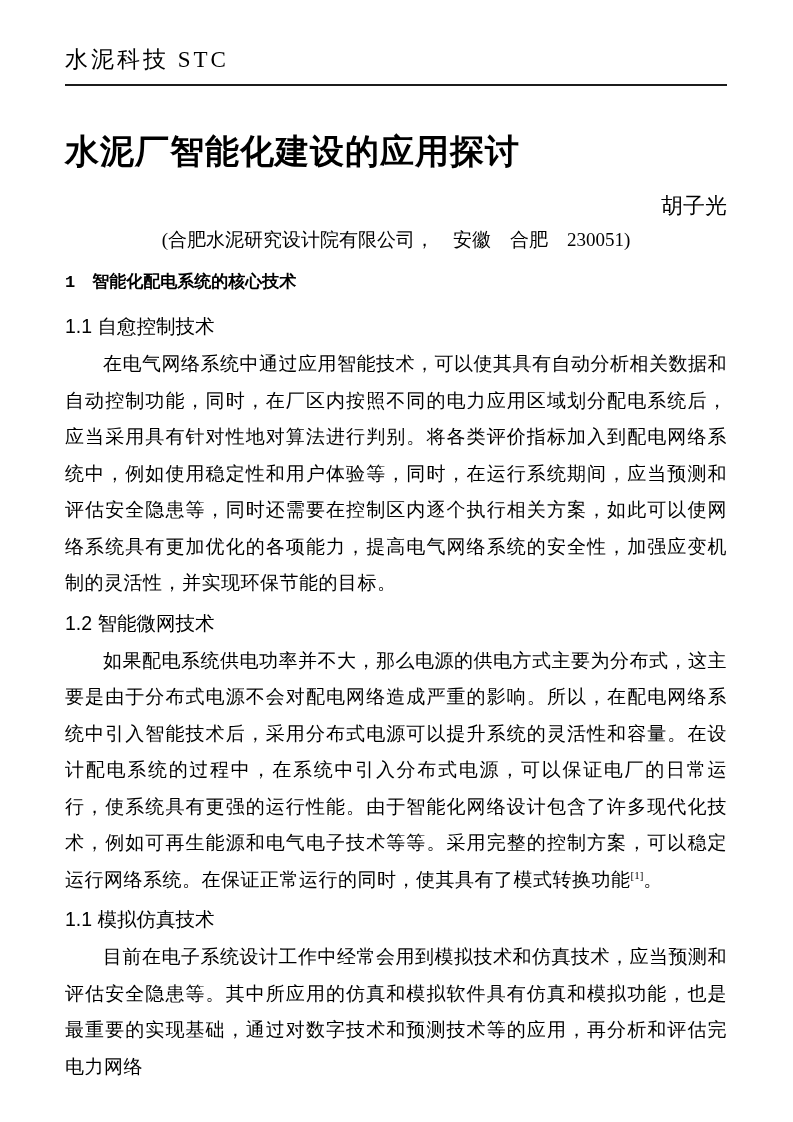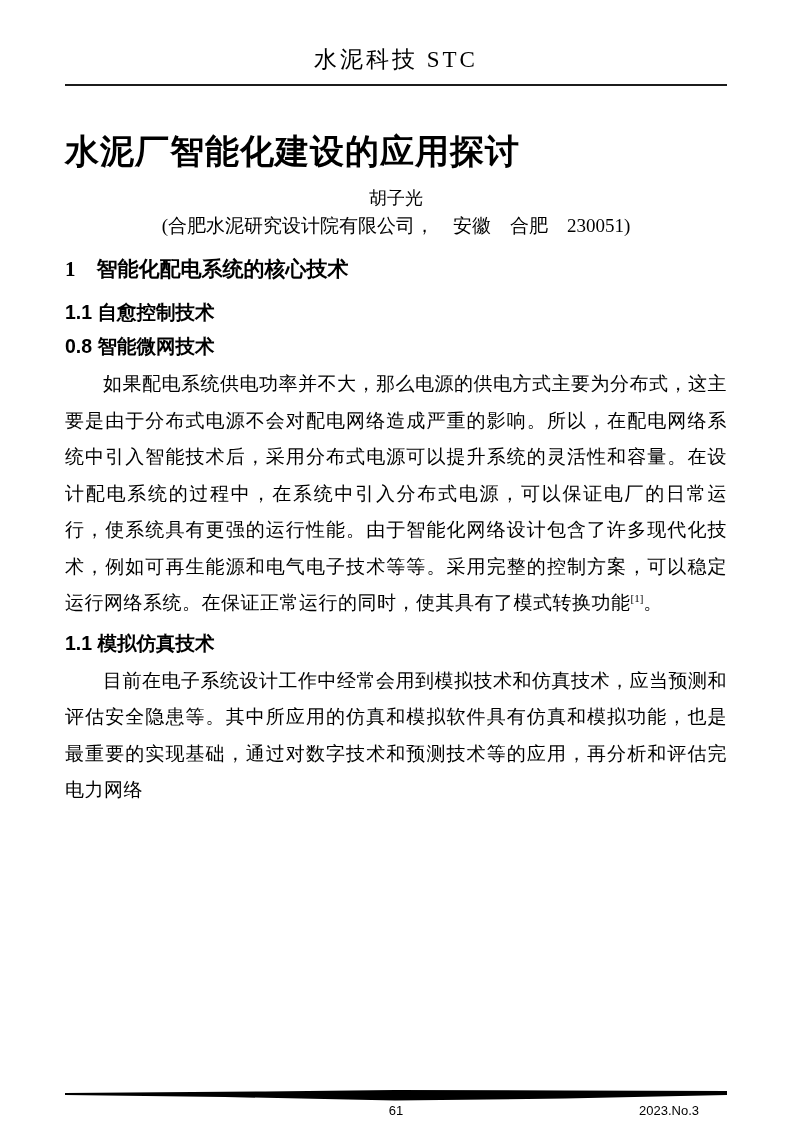--- a/index.html
+++ b/index.html
@@ -11,65 +11,65 @@
     overflow: hidden;
   }
   .page {
     position: relative;
     width: 793px; height: 1122px;
     padding: 0 66px 0 65px;
     box-sizing: border-box;
   }
   .journal-title {
     margin-top: 44px;
-    text-align: center;
+    text-align: left;
     font-size: 23px;
     line-height: 32px;
     letter-spacing: 3px;
     font-family: "Liberation Serif", "DejaVu Serif", serif;
   }
   .header-rule {
     margin-top: 8px;
     height: 2px;
     background: #1c1c1c;
   }
   .article-title {
     margin: 42px 0 0 0;
     text-align: left;
     font-size: 34px;
     line-height: 46px;
     font-weight: bold;
     font-family: "Liberation Sans", "DejaVu Sans", sans-serif;
     letter-spacing: 1px;
   }
   .author {
-    margin-top: 12px;
-    text-align: center;
-    font-size: 18px;
+    margin-top: 20px;
+    text-align: right;
+    font-size: 22px;
     line-height: 24px;
   }
   .affiliation {
-    margin-top: 3px;
+    margin-top: 9px;
     text-align: center;
     font-size: 19px;
     line-height: 26px;
   }
   .sec-h1 {
     margin: 16px 0 16px 0;
-    font-size: 21px;
+    font-size: 17px;
     line-height: 28px;
     font-weight: bold;
-    font-family: Liberation Serif, serif;
+    font-family: Liberation Mono, monospace;
     white-space: pre-wrap;
   }
   .sec-h2 {
     margin: 8px 0 0 0;
     font-size: 19.5px;
     line-height: 26px;
-    font-weight: bold;
+    font-weight: normal;
     font-family: "Liberation Sans", "DejaVu Sans", sans-serif;
     white-space: pre-wrap;
   }
   .body-par {
     margin: 7px 0 0 0;
     font-size: 19px;
     line-height: 36.5px;
     text-align: justify;
     text-indent: 2em;
     letter-spacing: 0.5px;
@@ -117,32 +117,24 @@
   <h1 class="article-title">水泥厂智能化建设的应用探讨</h1>
 
   <div class="author">胡子光</div>
 
   <div class="affiliation">(合肥水泥研究设计院有限公司，　安徽　合肥　230051)</div>
 
   <h2 class="sec-h1">1　智能化配电系统的核心技术</h2>
 
   <h3 class="sec-h2">1.1 自愈控制技术</h3>
 
+  <p class="body-par">在电气网络系统中通过应用智能技术，可以使其具有自动分析相关数据和自动控制功能，同时，在厂区内按照不同的电力应用区域划分配电系统后，应当采用具有针对性地对算法进行判别。将各类评价指标加入到配电网络系统中，例如使用稳定性和用户体验等，同时，在运行系统期间，应当预测和评估安全隐患等，同时还需要在控制区内逐个执行相关方案，如此可以使网络系统具有更加优化的各项能力，提高电气网络系统的安全性，加强应变机制的灵活性，并实现环保节能的目标。</p>
 
-  <h3 class="sec-h2">0.8 智能微网技术</h3>
+  <h3 class="sec-h2">1.2 智能微网技术</h3>
 
   <p class="body-par"><span>如果配电系统供电功率并不大，那么电源的供电方式主要为分布式，这主要是由于分布式电源不会对配电网络造成严重的影响。所以，在配电网络系统中引入智能技术后，采用分布式电源可以提升系统的灵活性和容量。在设计配电系统的过程中，在系统中引入分布式电源，可以保证电厂的日常运行，使系统具有更强的运行性能。由于智能化网络设计包含了许多现代化技术，例如可再生能源和电气电子技术等等。采用完整的控制方案，可以稳定运行网络系统。在保证正常运行的同时，使其具有了模式转换功能</span><sup class="ref-sup">[1]</sup><span>。</span></p>
 
   <h3 class="sec-h2">1.1 模拟仿真技术</h3>
 
   <p class="body-par">目前在电子系统设计工作中经常会用到模拟技术和仿真技术，应当预测和评估安全隐患等。其中所应用的仿真和模拟软件具有仿真和模拟功能，也是最重要的实现基础，通过对数字技术和预测技术等的应用，再分析和评估完电力网络</p>
 
-  <footer class="page-footer">
-    <svg class="footer-rule-svg" viewBox="0 0 662 12" preserveAspectRatio="none" xmlns="http://www.w3.org/2000/svg">
-      <polygon points="0,3 200,1.5 330,0 500,0.5 662,1 662,5 500,8.5 330,10.5 160,7 0,5" fill="#000000"></polygon>
-    </svg>
-    <div class="footer-row">
-      <span class="page-number">61</span>
-      <span class="issue-number">2023.No.3</span>
-    </div>
-  </footer>
 
 </div>
 
 </body></html>

